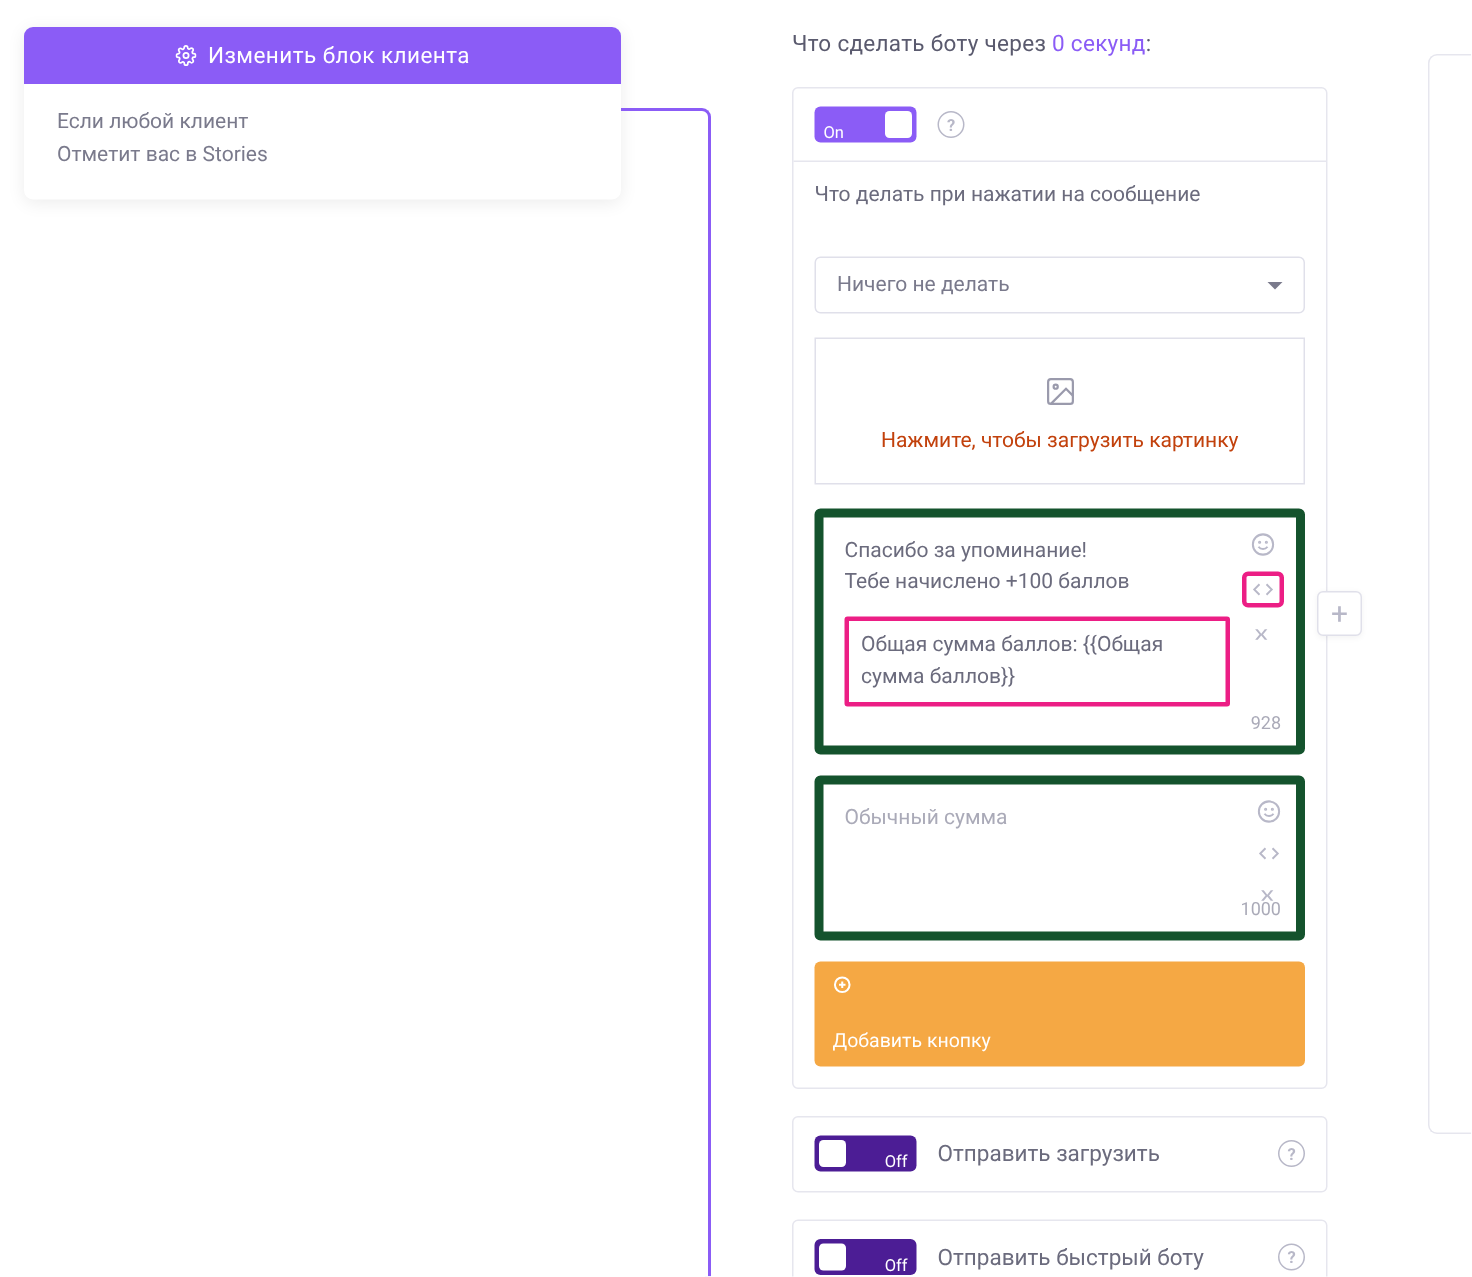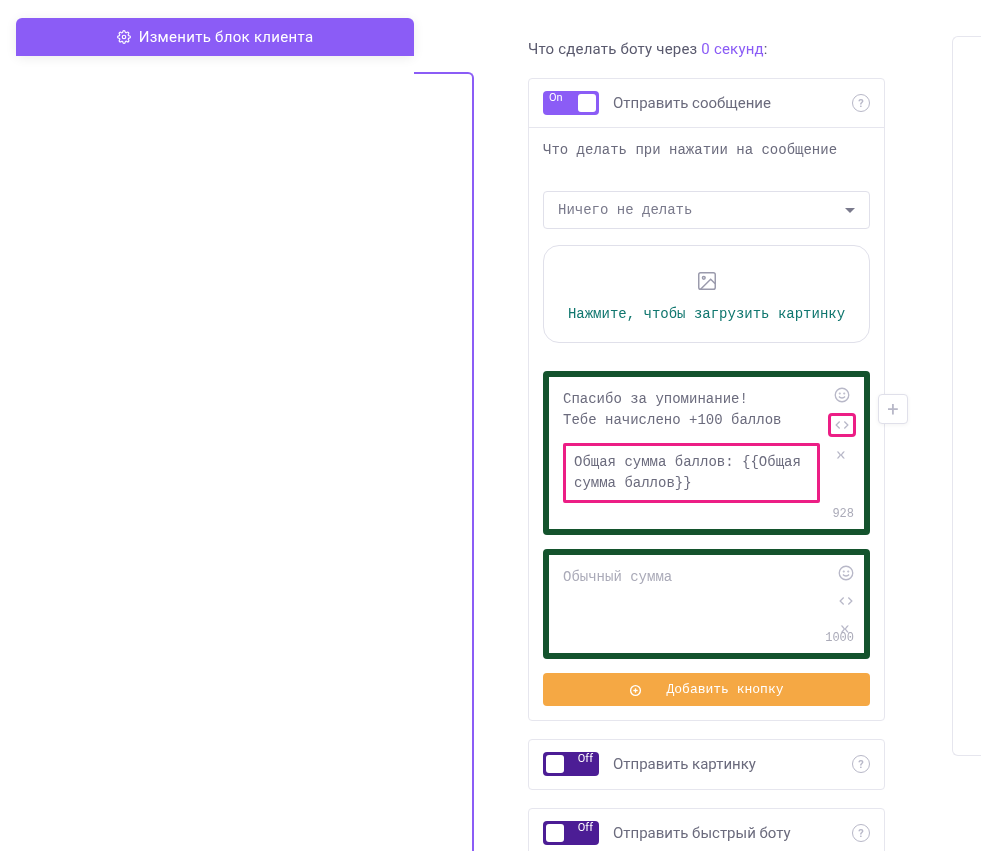--- a/index.html
+++ b/index.html
@@ -63,21 +63,20 @@
     top: 0;
     width: 413px;
     height: 851px;
     padding: 20px 28px 0 28px;
   }
   .panel-title {
     font-size: 15px;
     color: #5a5a6e;
     margin-bottom: 20px;
     letter-spacing: 0.2px;
-    margin-top: 20px;
   }
   .panel-title .delay { color: #8b5cf6; }
 
   .section {
     border: 1px solid #e6e6ee;
     border-radius: 4px;
     margin-bottom: 18px;
     background: #fff;
   }
   .section-header {
@@ -100,42 +99,42 @@
     display: inline-flex;
     align-items: center;
     justify-content: center;
     font-size: 11px;
     color: #b8b8c8;
     font-weight: bold;
   }
 
   
   .toggle {
-    width: 56px; height: 24px;
+    width: 68px; height: 24px;
     border-radius: 4px;
     position: relative;
     display: inline-flex;
-    align-items: flex-start;
+    align-items: flex-end;
     font-size: 11px;
     color: #fff;
     padding: 0 6px;
   }
   .toggle-on { background: #8b5cf6; justify-content: flex-start; }
   .toggle-off { background: #4c1d95; justify-content: flex-end; }
   .toggle-knob {
     position: absolute;
     width: 18px; height: 18px;
     background: #fff;
     border-radius: 3px;
     top: 3px;
   }
   .toggle-on .toggle-knob { right: 3px; }
   .toggle-off .toggle-knob { left: 3px; }
 
-  .section-body { padding: 14px; font-family: Liberation Mono, monospace; }
+  .section-body { padding: 14px; }
 
   .sub-label {
     font-size: 14px;
     color: #6b6b7d;
     margin-bottom: 10px;
   }
   .select {
     border: 1px solid #e0e0ea;
     border-radius: 4px;
     padding: 10px 14px;
@@ -149,25 +148,25 @@
   }
   .caret-down {
     width: 0; height: 0;
     border-left: 5px solid transparent;
     border-right: 5px solid transparent;
     border-top: 5px solid #7a7a8c;
   }
 
   .upload-box {
     border: 1px solid #e0e0ea;
-    border-radius: 16px;
+    border-radius: 0;
     text-align: center;
     padding: 24px 12px 20px 12px;
-    margin-bottom: 28px;
-    color: #0f766e;
+    margin-bottom: 16px;
+    color: #c2410c;
     cursor: pointer;
   }
   .upload-box .img-icon { margin-bottom: 10px; display: inline-block; }
 
   .msg-box {
     border: 6px solid #14532d;
     border-radius: 4px;
     position: relative;
     padding: 12px 44px 26px 14px;
     margin-bottom: 14px;
@@ -216,23 +215,24 @@
 
   .add-btn {
     background: #f5a844;
     color: #fff;
     text-align: center;
     padding: 9px 12px;
     border-radius: 4px;
     font-size: 13px;
     cursor: pointer;
     display: flex;
-    align-items: flex-end;
+    align-items: flex-start;
     justify-content: center;
     gap: 24px;
+    flex-direction: column;
   }
 
   
   .plus-float {
     position: absolute;
     left: 878px;
     top: 394px;
     width: 30px; height: 30px;
     background: #fff;
     border: 1px solid #e0e0ea;
@@ -267,36 +267,39 @@
 <div class="client-block">
   <div class="client-header">
     <span>
       <svg width="14" height="14" viewBox="0 0 24 24" fill="none" stroke="#fff" stroke-width="2">
         <circle cx="12" cy="12" r="3"></circle>
         <path d="M19.4 15a1.65 1.65 0 0 0 .33 1.82l.06.06a2 2 0 1 1-2.83 2.83l-.06-.06a1.65 1.65 0 0 0-1.82-.33 1.65 1.65 0 0 0-1 1.51V21a2 2 0 1 1-4 0v-.09a1.65 1.65 0 0 0-1-1.51 1.65 1.65 0 0 0-1.82.33l-.06.06a2 2 0 1 1-2.83-2.83l.06-.06a1.65 1.65 0 0 0 .33-1.82 1.65 1.65 0 0 0-1.51-1H3a2 2 0 1 1 0-4h.09a1.65 1.65 0 0 0 1.51-1 1.65 1.65 0 0 0-.33-1.82l-.06-.06a2 2 0 1 1 2.83-2.83l.06.06a1.65 1.65 0 0 0 1.82.33h0a1.65 1.65 0 0 0 1-1.51V3a2 2 0 1 1 4 0v.09a1.65 1.65 0 0 0 1 1.51 1.65 1.65 0 0 0 1.82-.33l.06-.06a2 2 0 1 1 2.83 2.83l-.06.06a1.65 1.65 0 0 0-.33 1.82v0a1.65 1.65 0 0 0 1.51 1H21a2 2 0 1 1 0 4h-.09a1.65 1.65 0 0 0-1.51 1z"></path>
       </svg>
     </span>
     <span>Изменить блок клиента</span>
   </div>
+  <div class="client-body">
+    <div>Если любой клиент</div>
+    <div>Отметит вас в Stories</div>
+  </div>
 </div>
 
 <div class="connector"></div>
 
 <div class="right-panel">
   <div class="panel-title">
     <span>Что сделать боту через </span><span class="delay">0 секунд</span><span>:</span>
   </div>
 
   <div class="section section-open">
     <div class="section-header">
       <div class="toggle toggle-on">
         <span>On</span>
         <span class="toggle-knob"></span>
       </div>
-      <div class="section-title">Отправить сообщение</div>
       <div class="help-icon">?</div>
     </div>
     <div class="section-body">
 
       <div class="sub-label">Что делать при нажатии на сообщение</div>
       <div class="select">
         <span>Ничего не делать</span>
         <span class="caret-down"></span>
       </div>
 
@@ -379,21 +382,21 @@
 
     </div>
   </div>
 
   <div class="section">
     <div class="section-header">
       <div class="toggle toggle-off">
         <span class="toggle-knob"></span>
         <span>Off</span>
       </div>
-      <div class="section-title">Отправить картинку</div>
+      <div class="section-title">Отправить загрузить</div>
       <div class="help-icon">?</div>
     </div>
   </div>
 
   <div class="section">
     <div class="section-header">
       <div class="toggle toggle-off">
         <span class="toggle-knob"></span>
         <span>Off</span>
       </div>

